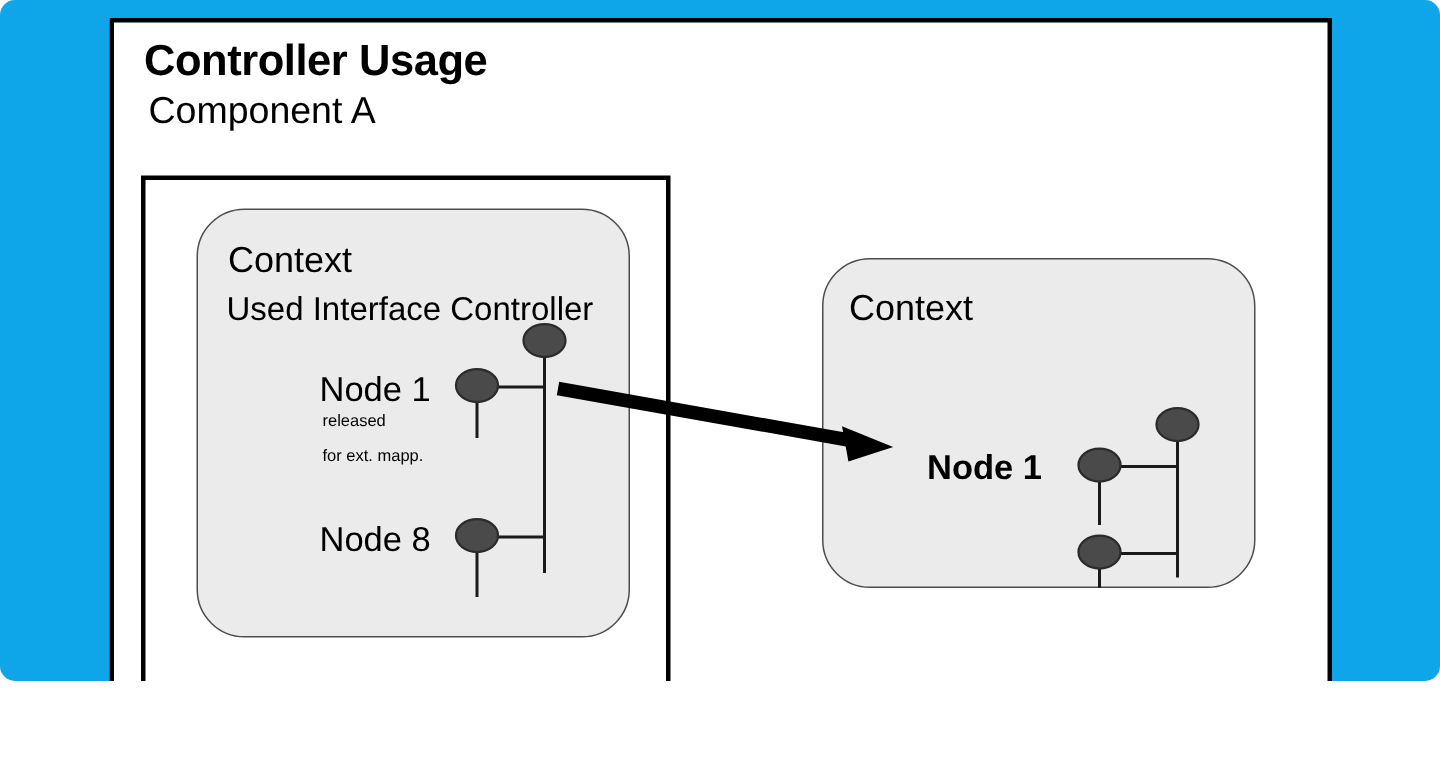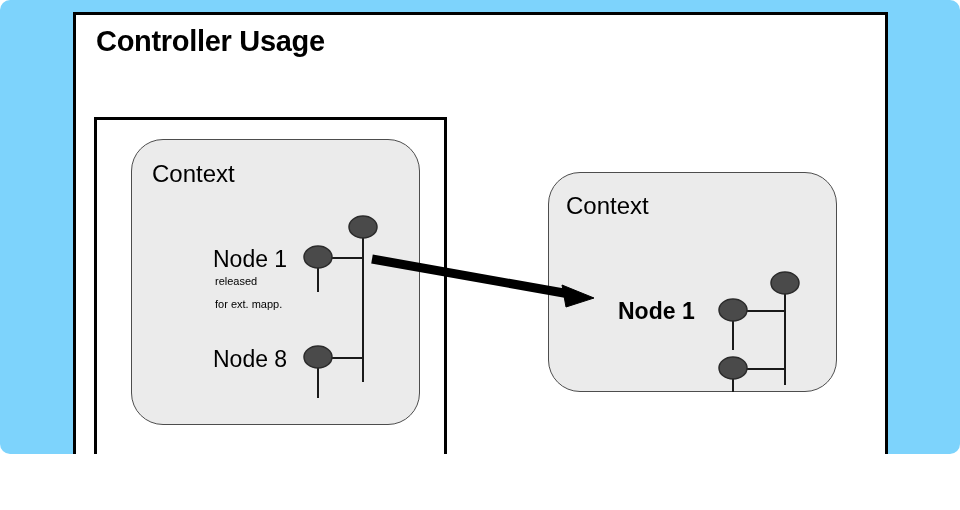--- a/index.html
+++ b/index.html
@@ -4,21 +4,21 @@
 <style>
   html, body {
     margin: 0;
     padding: 0;
     background: #ffffff;
   }
   #canvas {
     position: relative;
     width: 960px;
     height: 454px;
-    background: #7dd3fc;
+    background: #0ea5e9;
     overflow: hidden;
     font-family: "Liberation Sans", sans-serif;
     border-radius: 10px;
   }
   .abs { position: absolute; }
 
   
   #outer-frame {
     left: 73px; top: 12px;
     width: 815px; height: 478px;
@@ -121,28 +121,30 @@
 </style>
 </head>
 <body>
 
 <div id="canvas">
 
   <div class="abs" id="outer-frame"></div>
 
   <div class="abs" id="diagram-title">Controller Usage</div>
 
+  <div class="abs" id="component-a-label">Component A</div>
 
   <div class="abs" id="component-b-frame"></div>
 
 
   <div class="abs context-panel" id="left-context-panel"></div>
 
   <div class="abs context-title" id="left-context-title">Context</div>
 
+  <div class="abs context-subtitle" id="left-context-sub">Used Interface Controller</div>
 
   <div class="abs node-label" id="left-node1-label">Node 1</div>
 
   <div class="abs node-note" id="left-node1-note1">released</div>
 
   <div class="abs node-note" id="left-node1-note2">for ext. mapp.</div>
 
   <div class="abs node-label" id="left-node2-label">Node 8</div>
 
   <div class="abs context-panel" id="right-context-panel"></div>

